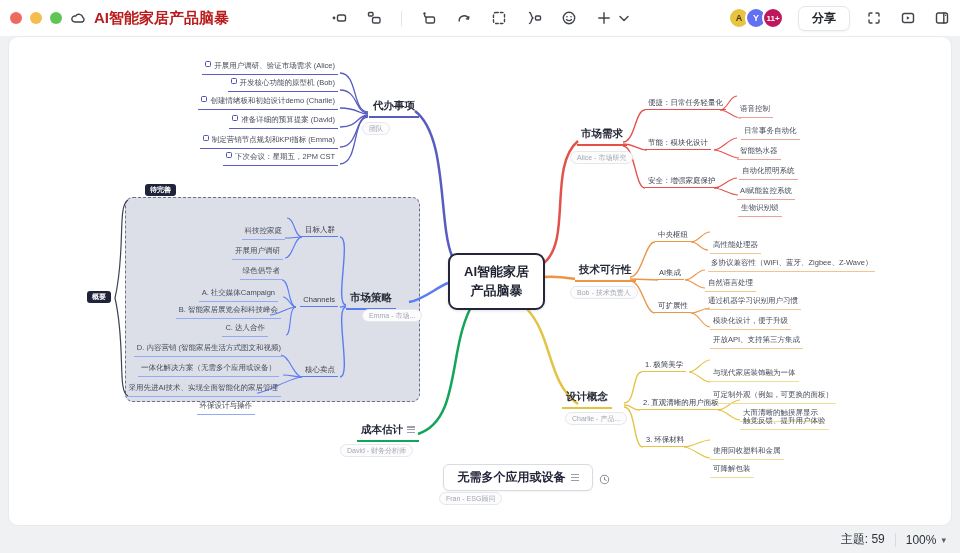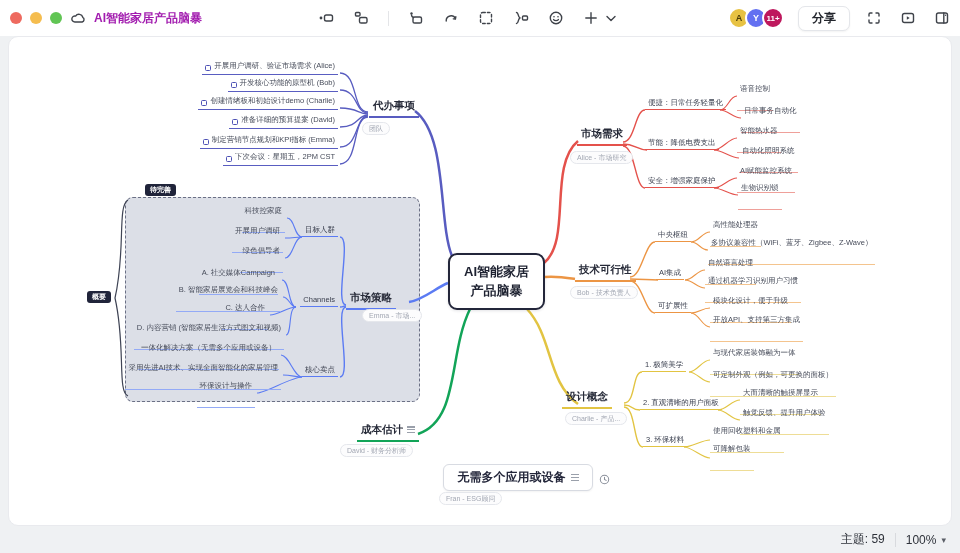--- a/index.html
+++ b/index.html
@@ -4,21 +4,21 @@
 <style>
   * { margin:0; padding:0; box-sizing:border-box; }
   html,body { width:960px; height:553px; overflow:hidden;
     font-family:"Liberation Sans","DejaVu Sans",sans-serif; background:#eff1f3; }
 
   
   .toolbar { position:absolute; left:0; top:0; width:960px; height:36px; background:#fff;
     display:flex; align-items:center; padding:0 10px; }
   .tl { width:12px; height:12px; border-radius:50%; margin-right:8px; display:inline-block; }
   .tl.r{background:#ee6a5f}.tl.y{background:#f5bd4f}.tl.g{background:#61c554}
-  .doc-title { font-size:12px; font-weight:bold; color:#a21caf; margin-left:8px; white-space:nowrap; }
+  .doc-title { font-size:15px; font-weight:bold; color:#b91c1c; margin-left:8px; white-space:nowrap; }
   .ticon { width:16px; height:16px; display:inline-block; color:#3f434a; }
   .ticon svg { width:16px; height:16px; stroke:#3f434a; fill:none; stroke-width:1.4;
     stroke-linecap:round; stroke-linejoin:round; }
   .icon-group { display:flex; align-items:center; gap:19px; }
   .tb-div { width:1px; height:15px; background:#e4e5e8; }
   .flex1 { flex:1; }
   .avatars { display:flex; align-items:center; margin-right:14px; }
   .av { width:22px; height:22px; border-radius:50%; border:2px solid #fff; display:flex;
     align-items:center; justify-content:center; font-size:9px; font-weight:bold; margin-left:-5px; }
   .av.a1 { background:#e7c243; color:#4a3b06; margin-left:0; }
@@ -38,27 +38,27 @@
   .chev { font-size:9px; color:#5a5e66; }
 
   svg.links { position:absolute; left:0; top:0; width:960px; height:553px; pointer-events:none; }
 
   
   .main { position:absolute; white-space:nowrap; font-size:10.5px; font-weight:bold; color:#262a38;
     padding:0 4px 3px; border-bottom:2px solid; line-height:1.3; display:flex; align-items:center; gap:4px;}
   .sub  { position:absolute; white-space:nowrap; font-size:7.5px; color:#3c4150;
     padding:0 3px 2px; border-bottom:1.5px solid; line-height:1.25; }
   .lf   { position:absolute; white-space:nowrap; font-size:7.5px; color:#474c5a;
-    padding:0 3px 17px; border-bottom:1.5px solid; line-height:1.25; }
+    padding:0 3px 4px; border-bottom:1.5px solid; line-height:1.25;margin-top:20px; }
   .tag  { position:absolute; white-space:nowrap; font-size:7px; color:#a2a7b3; background:#fcfcfd;
     border:1px solid #e5e7ec; border-radius:8px; padding:1px 6px; line-height:1.35; }
   .badge{ position:absolute; white-space:nowrap; font-size:7px; color:#fff; background:#20243a;
     border-radius:3px; padding:2px 5px; line-height:1.2; font-weight:bold; z-index:3; }
   .todo-item { position:absolute; white-space:nowrap; font-size:7.5px; color:#474c5a;
-    padding:0 3px 2.5px; border-bottom:1.5px solid #595dc1; display:flex; align-items:flex-end; gap:3px; }
+    padding:0 3px 2.5px; border-bottom:1.5px solid #595dc1; display:flex; align-items:flex-start; gap:3px; }
   .cbx { width:6px; height:6px; border:1.1px solid #4d51b5; border-radius:1.5px; flex:0 0 auto; }
 
   .u-todo{border-color:#585cc0} .u-str{border-color:#5b7bf3} .u-str-l{border-color:#93aaf6}
   .u-dem{border-color:#e4514b} .u-dem-l{border-color:#efa09a}
   .u-tech{border-color:#ec9544} .u-tech-l{border-color:#f4c48e}
   .u-des{border-color:#e2c442} .u-des-l{border-color:#eedd96}
   .u-cost{border-color:#12a458}
 
   .central { position:absolute; left:448px; top:253px; width:97px; height:57px; background:#fff;
     border:2.5px solid #23263a; border-radius:9px; display:flex; flex-direction:column;
@@ -313,21 +313,21 @@
       <i></i>
     </span>
 </div>
 <div class="tag" style="left:340px;top:444px">David - 财务分析师</div>
 
 <div class="main u-dem" style="left:577px;top:127px">市场需求</div>
 <div class="tag" style="left:570px;top:151px">Alice - 市场研究</div>
 <div class="sub u-dem" style="left:645px;top:98px">便捷：日常任务轻量化</div>
 <div class="lf u-dem-l" style="left:737px;top:84px">语音控制</div>
 <div class="lf u-dem-l" style="left:741px;top:106px">日常事务自动化</div>
-<div class="sub u-dem" style="left:645px;top:138px">节能：降低电费支出</div>
+<div class="sub u-dem" style="left:645px;top:138px">节能：模块化设计</div>
 <div class="lf u-dem-l" style="left:737px;top:126px">智能热水器</div>
 <div class="lf u-dem-l" style="left:739px;top:146px">自动化照明系统</div>
 <div class="sub u-dem" style="left:645px;top:176px">安全：增强家庭保护</div>
 <div class="lf u-dem-l" style="left:737px;top:166px">AI赋能监控系统</div>
 <div class="lf u-dem-l" style="left:738px;top:183px">生物识别锁</div>
 
 <div class="main u-tech" style="left:575px;top:263px">技术可行性</div>
 <div class="tag" style="left:570px;top:286px">Bob - 技术负责人</div>
 <div class="sub u-tech" style="left:655px;top:230px">中央枢纽</div>
 <div class="lf u-tech-l" style="left:710px;top:220px">高性能处理器</div>
@@ -339,21 +339,21 @@
 <div class="lf u-tech-l" style="left:710px;top:296px">模块化设计，便于升级</div>
 <div class="lf u-tech-l" style="left:710px;top:315px">开放API、支持第三方集成</div>
 
 <div class="main u-des" style="left:562px;top:390px">设计概念</div>
 <div class="tag" style="left:565px;top:412px">Charlie - 产品...</div>
 <div class="sub u-des" style="left:642px;top:360px">1. 极简美学</div>
 <div class="lf u-des-l" style="left:710px;top:348px">与现代家居装饰融为一体</div>
 <div class="lf u-des-l" style="left:710px;top:370px">可定制外观（例如，可更换的面板）</div>
 <div class="sub u-des" style="left:640px;top:398px">2. 直观清晰的用户面板</div>
 <div class="lf u-des-l" style="left:740px;top:388px">大而清晰的触摸屏显示</div>
-<div class="lf u-des-l" style="left:740px;top:408px">触觉反馈、提升用户体验</div>
+<div class="lf u-des-l" style="left:740px;top:396px">触觉反馈、提升用户体验</div>
 <div class="sub u-des" style="left:643px;top:435px">3. 环保材料</div>
 <div class="lf u-des-l" style="left:710px;top:426px">使用回收塑料和金属</div>
 <div class="lf u-des-l" style="left:710px;top:444px">可降解包装</div>
 
 <div class="float-node">
   <span>无需多个应用或设备</span>
   <span class="ham">
       <i></i>
       <i></i>
       <i></i>

